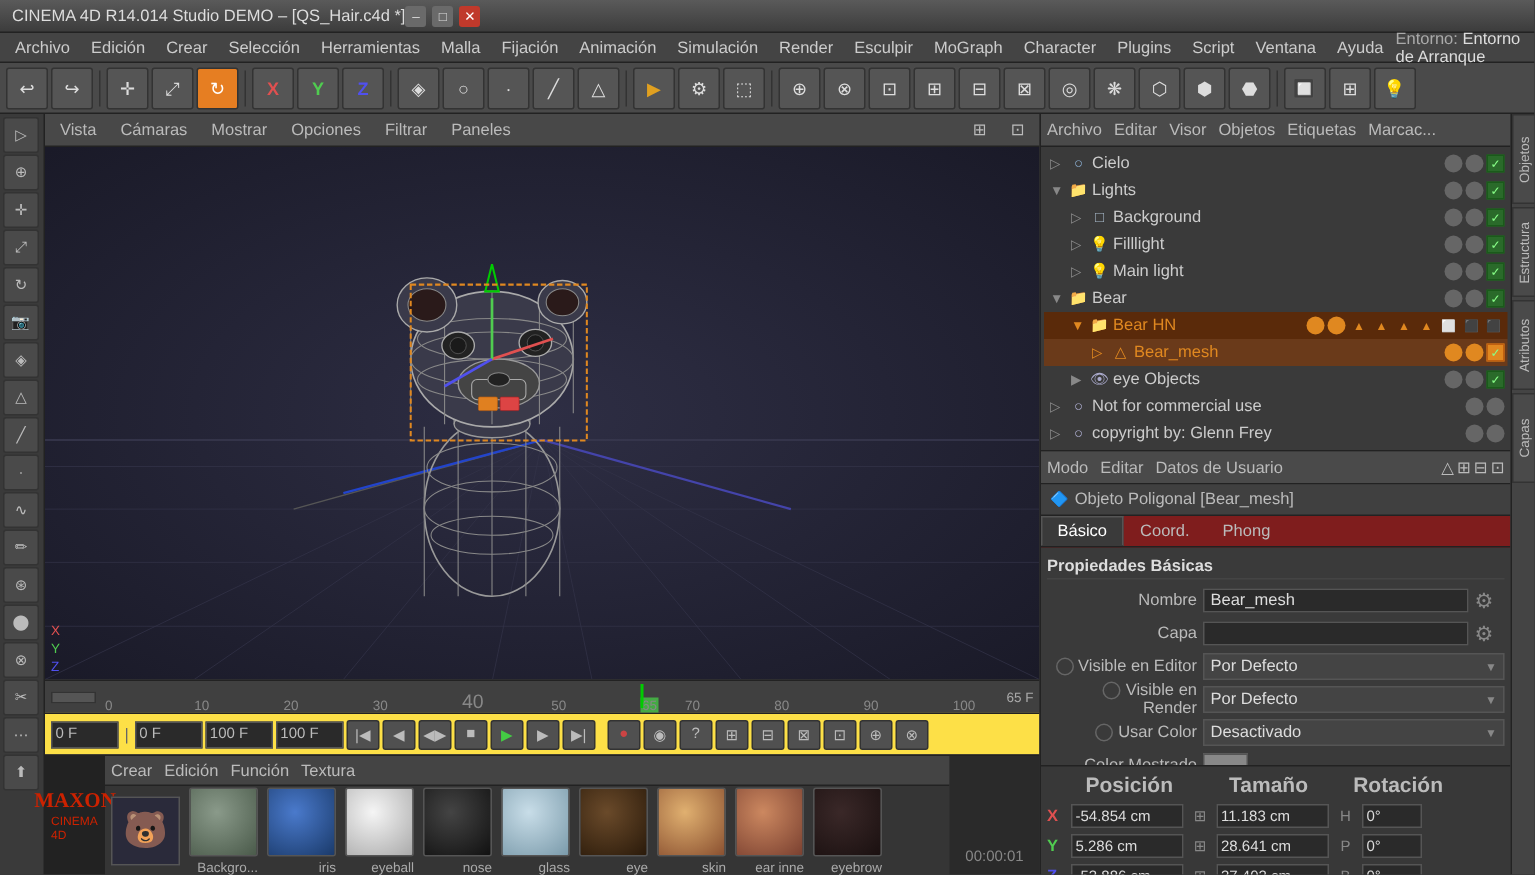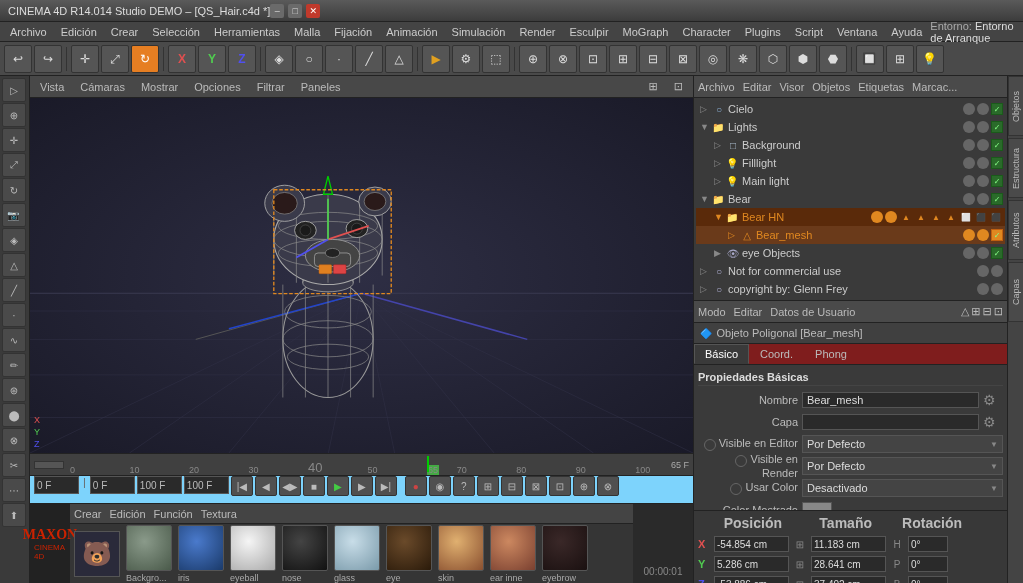--- a/index.html
+++ b/index.html
@@ -153,23 +153,23 @@
       border-top: 1px solid #222;
       display: flex;
       align-items: center;
       padding: 0 4px;
       gap: 2px;
     }
 
     
     #anim-controls {
       height: 28px;
-      background: #7dd3fc;
-      display: flex;
-      align-items: flex-start;
+      background: #fde047;
+      display: flex;
+      align-items: center;
       padding: 0 4px;
       gap: 2px;
       border-top: 1px solid #222;
     }
     .anim-btn {
       width: 22px;
       height: 20px;
       background: #505050;
       border: 1px solid #333;
       border-radius: 2px;
@@ -216,21 +216,21 @@
       flex: 1;
       display: flex;
       align-items: center;
       padding: 4px;
       gap: 6px;
       overflow-x: auto;
     }
     .material-item {
       display: flex;
       flex-direction: column;
-      align-items: flex-start;
+      align-items: flex-end;
       gap: 2px;
       cursor: pointer;
     }
     .mat-preview {
       width: 46px;
       height: 46px;
       border: 1px solid #555;
       border-radius: 2px;
     }
     .mat-label { font-size: 9px; color: #aaa; text-align: center; }

